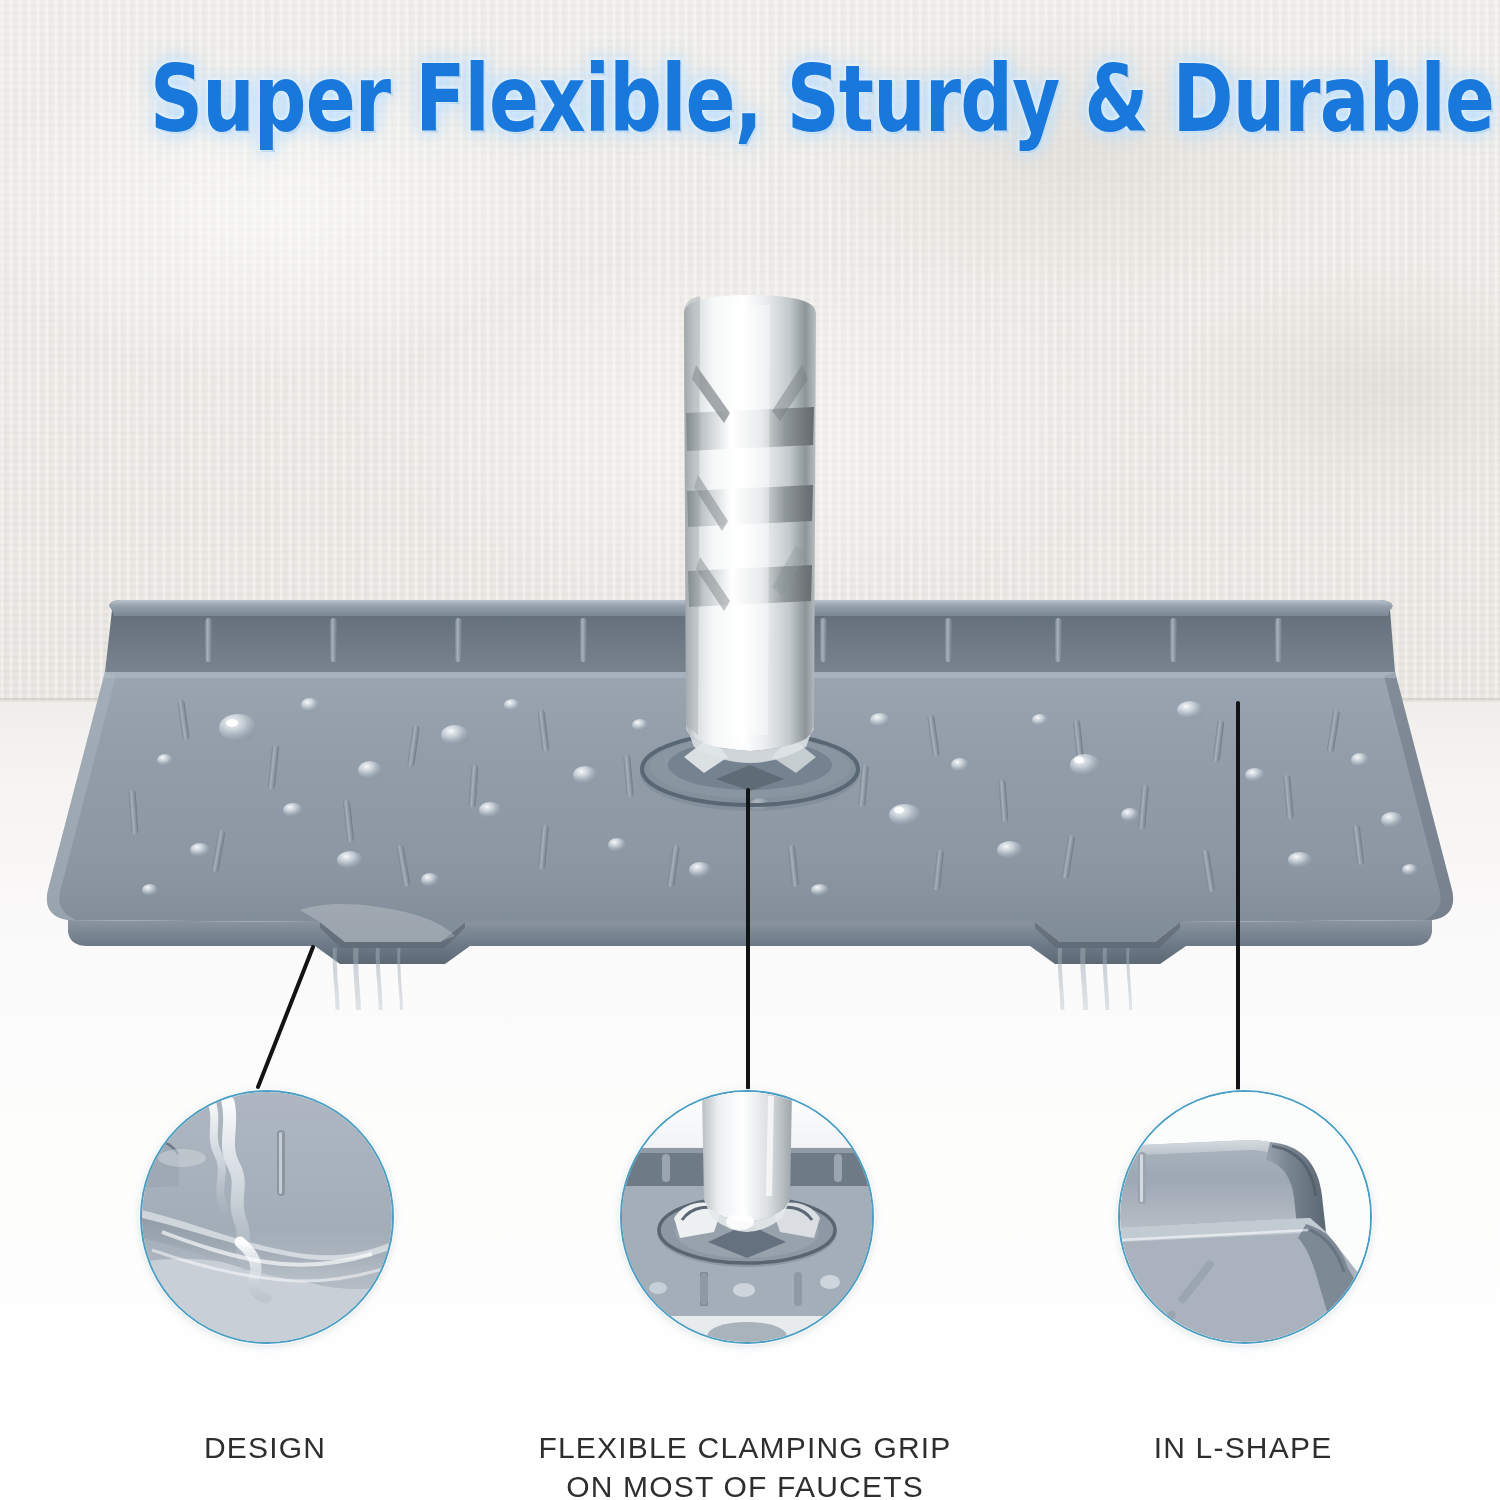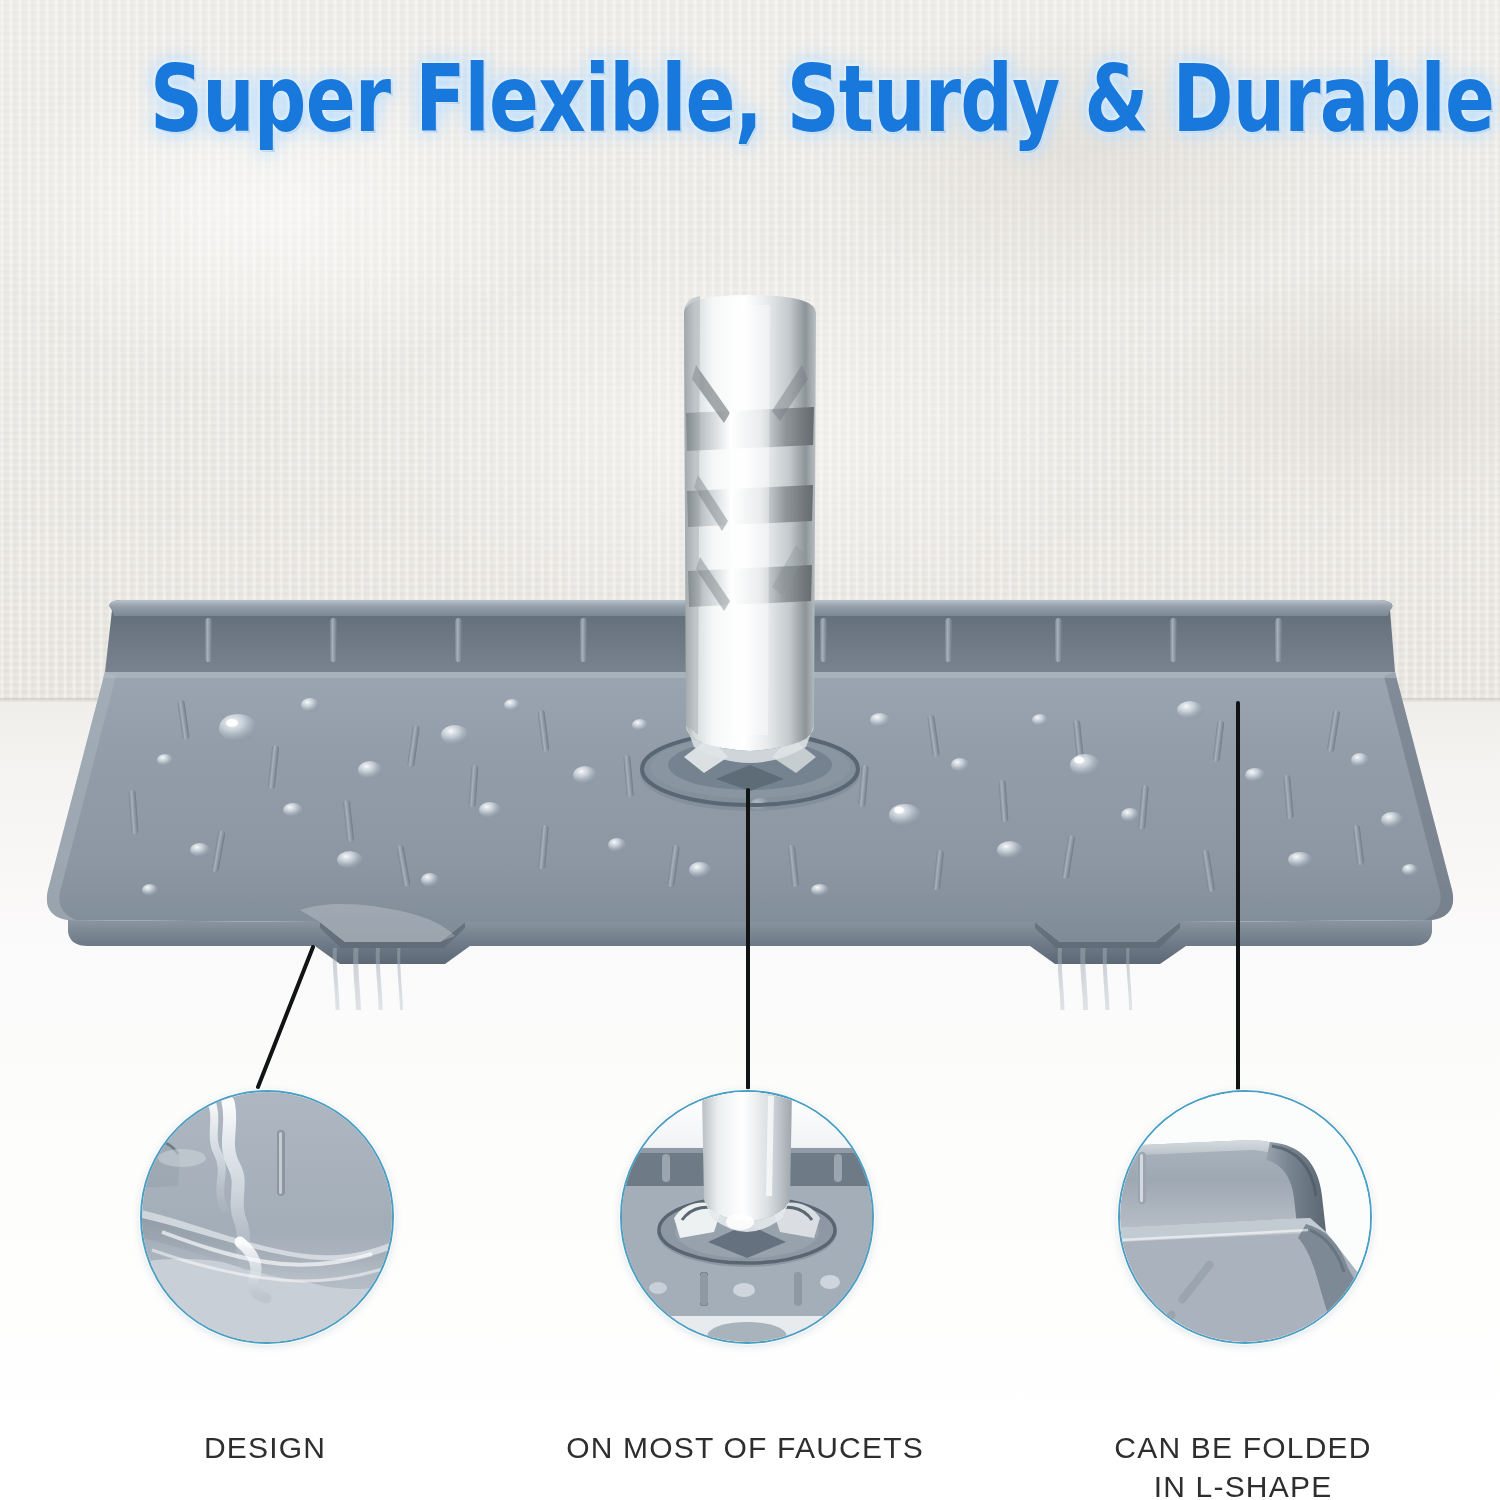--- a/index.html
+++ b/index.html
@@ -530,21 +530,21 @@
 
       <path d="M0,148 L188,138" stroke="#ffffff" stroke-width="2.5" opacity="0.55"></path>
     </svg>
   </div>
 
   <div class="cap cap-1">
     <div>DESIGN</div>
   </div>
 
   <div class="cap cap-2">
+    <div>FLEXIBLE CLAMPING GRIP</div>
     <div>ON MOST OF FAUCETS</div>
   </div>
 
   <div class="cap cap-3">
-    <div>CAN BE FOLDED</div>
     <div>IN L-SHAPE</div>
   </div>
 
 </div>
 
 </body></html>

